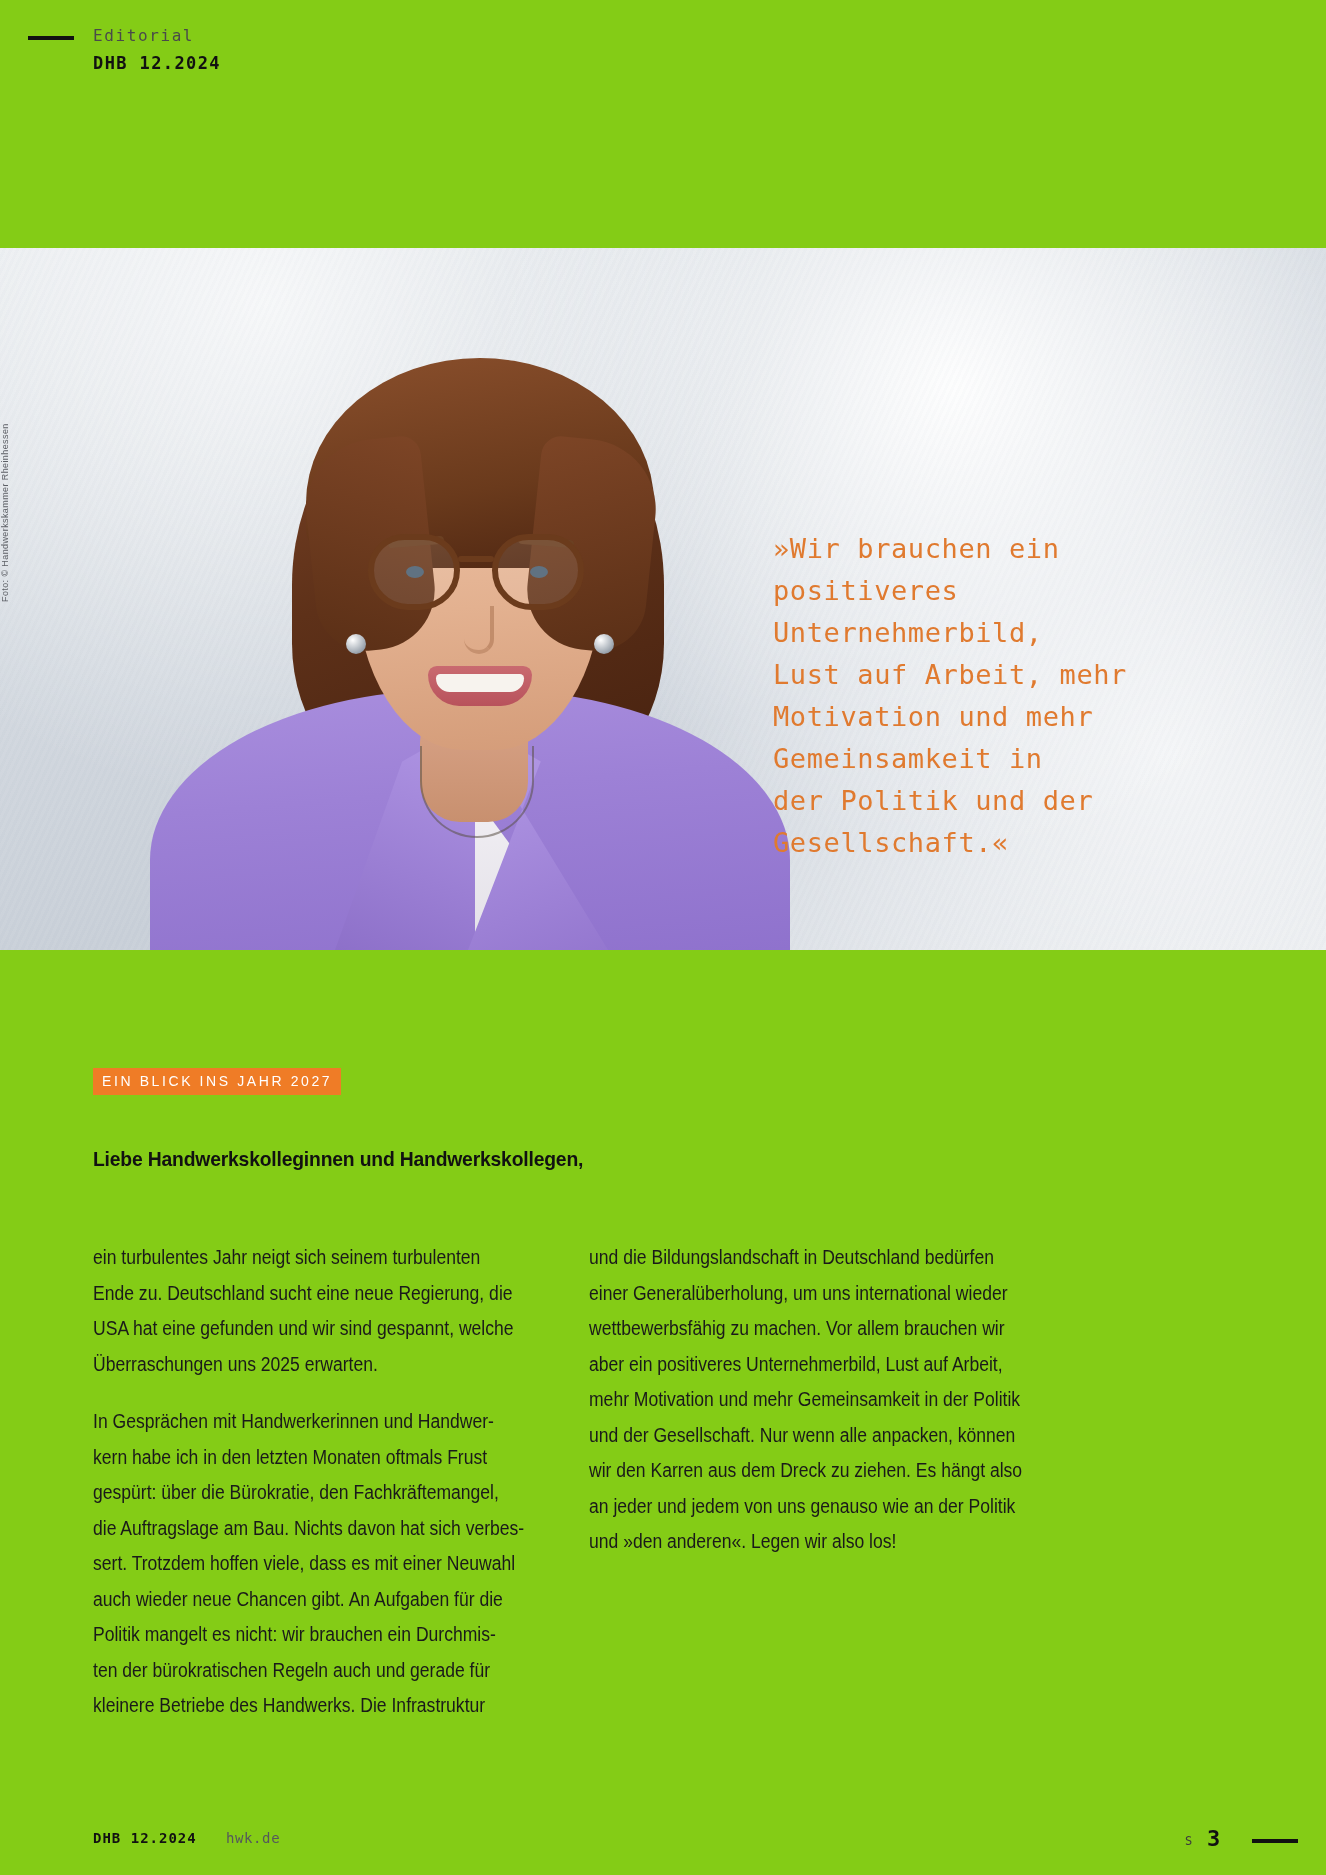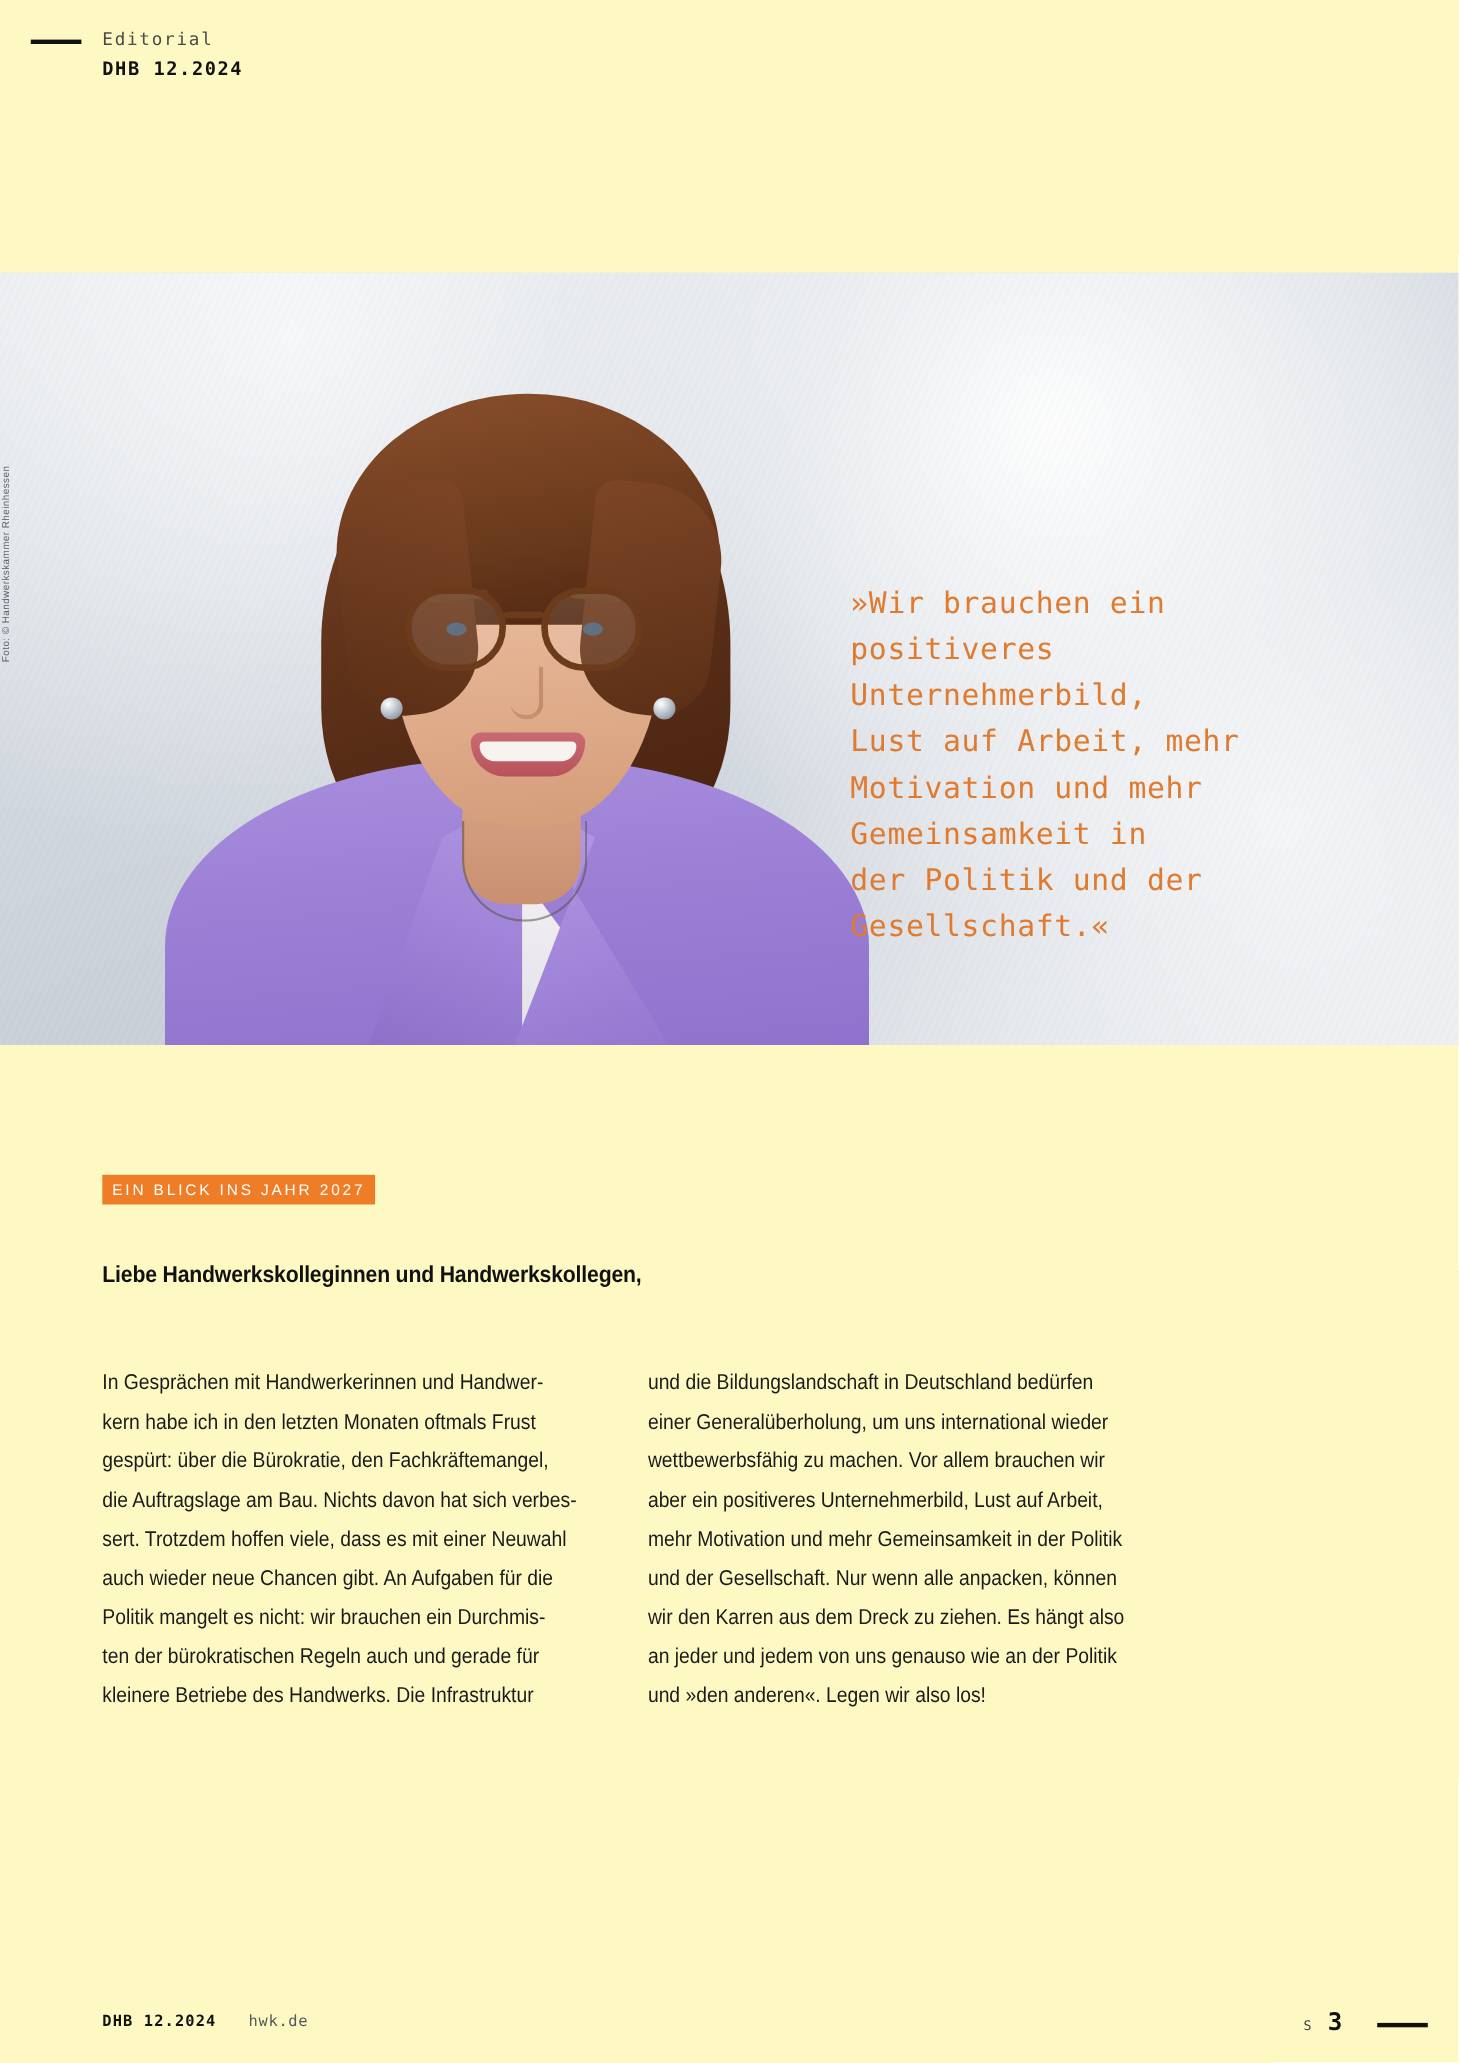--- a/index.html
+++ b/index.html
@@ -4,21 +4,21 @@
 <style>
   html, body {
     margin: 0;
     padding: 0;
     background: #ffffff;
   }
   .page {
     position: relative;
     width: 1326px;
     height: 1875px;
-    background: #fef9c3;
+    background: #84cc16;
     overflow: hidden;
     font-family: "Liberation Sans", sans-serif;
   }
 
   
   .header-rule {
     position: absolute;
     left: 28px;
     top: 36px;
     width: 46px;
@@ -465,20 +465,26 @@
       <span>Gesellschaft.«</span>
     </blockquote>
   </div>
 
   <div class="badge">EIN BLICK INS JAHR 2027</div>
 
   <div class="salutation">Liebe Handwerkskolleginnen und Handwerkskollegen,</div>
 
   <div class="col col-left">
     <p>
+      <span class="ln">ein turbulentes Jahr neigt sich seinem turbulenten</span>
+      <span class="ln">Ende zu. Deutschland sucht eine neue Regierung, die</span>
+      <span class="ln">USA hat eine gefunden und wir sind gespannt, welche</span>
+      <span class="ln">Überraschungen uns 2025 erwarten.</span>
+    </p>
+    <p>
       <span class="ln">In Gesprächen mit Handwerkerinnen und Handwer-</span>
       <span class="ln">kern habe ich in den letzten Monaten oftmals Frust</span>
       <span class="ln">gespürt: über die Bürokratie, den Fachkräftemangel,</span>
       <span class="ln">die Auftragslage am Bau. Nichts davon hat sich verbes-</span>
       <span class="ln">sert. Trotzdem hoffen viele, dass es mit einer Neuwahl</span>
       <span class="ln">auch wieder neue Chancen gibt. An Aufgaben für die</span>
       <span class="ln">Politik mangelt es nicht: wir brauchen ein Durchmis-</span>
       <span class="ln">ten der bürokratischen Regeln auch und gerade für</span>
       <span class="ln">kleinere Betriebe des Handwerks. Die Infrastruktur</span>
     </p>

